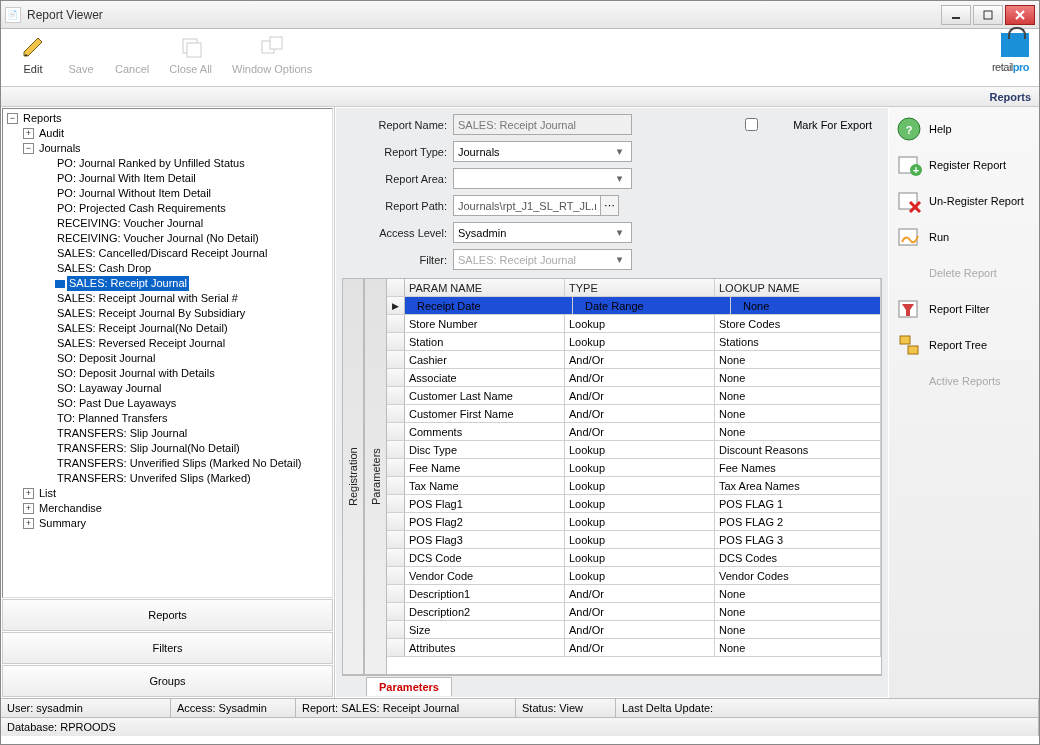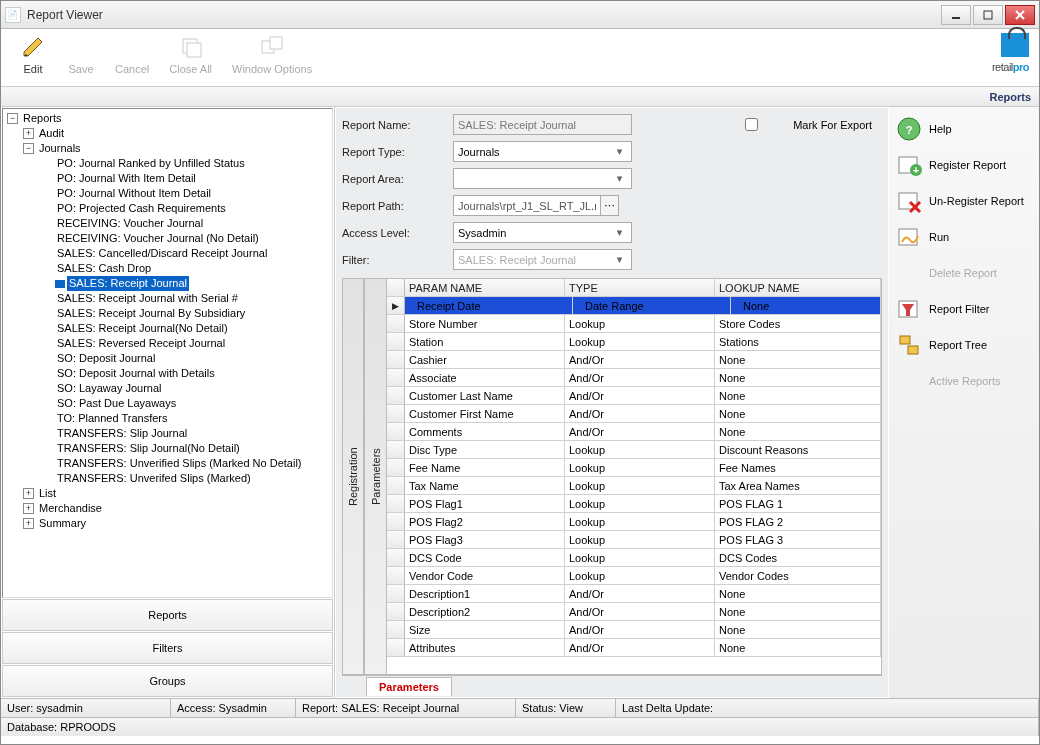--- a/index.html
+++ b/index.html
@@ -39,21 +39,21 @@
 .indent { margin-left: 16px; }
 .indent3 { margin-left: 48px; display:flex; align-items:center; height:15px;}
 .indent3 .blue-mark { width:10px; height:8px; background:#0a64c8; margin-right:2px; display:none;}
 .indent3.current .blue-mark { display:inline-block;}
 
 .navbtn { height:32px; border:1px solid #ccc; background:linear-gradient(#fdfdfd,#eee); margin:0 1px 1px 1px; display:flex;align-items:center;justify-content:center; cursor:pointer;}
 
 
 .center { flex:1; background:#ebedef; padding: 6px 6px 2px 6px; display:flex; flex-direction:column; border:1px solid #fff; position:relative;}
 .formrow { display:flex; align-items:center; margin-bottom:6px; }
-.formrow label { width: 105px; margin-right:6px; color:#222;}
+.formrow label { width: 105px; text-align:right; margin-right:6px; color:#222;}
 .ftxt { height:21px; width:179px; border:1px solid #aaa; background:#fff; padding:0 4px; color:#555;}
 .ftxt.ro { background:#f0f0f0; color:#777;}
 .fsel { height:21px; width:179px; border:1px solid #aaa; background:#fff; display:flex; align-items:center; justify-content:space-between; padding:0 4px;}
 .fsel .dd { width:15px; text-align:center; color:#666; }
 .mark-export { display:flex; align-items:flex-end; margin-left:auto; margin-right:10px;gap:31px;}
 .mark-export input { margin-right:4px;}
 
 
 .grid-wrap { flex:1; display:flex; min-height:0; margin-top:2px;}
 .vtab { width:22px; background:linear-gradient(#f0f0f0,#e2e2e2); border:1px solid #bbb; display:flex; align-items:center; justify-content:center; writing-mode: vertical-rl; transform: rotate(180deg); margin-right:0px; font-size:11px; padding:6px 0;}

